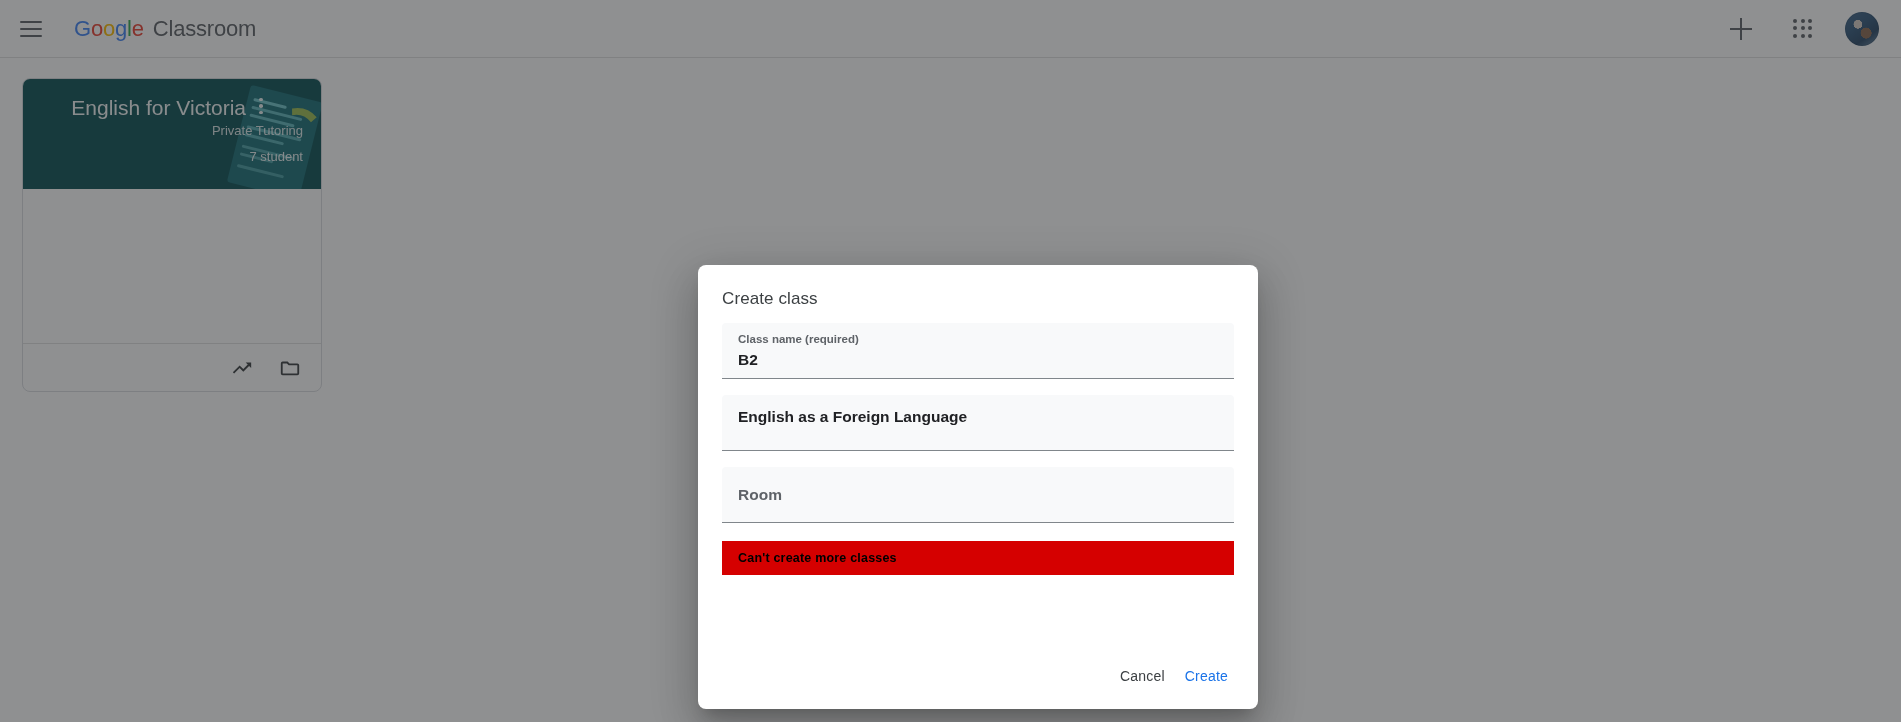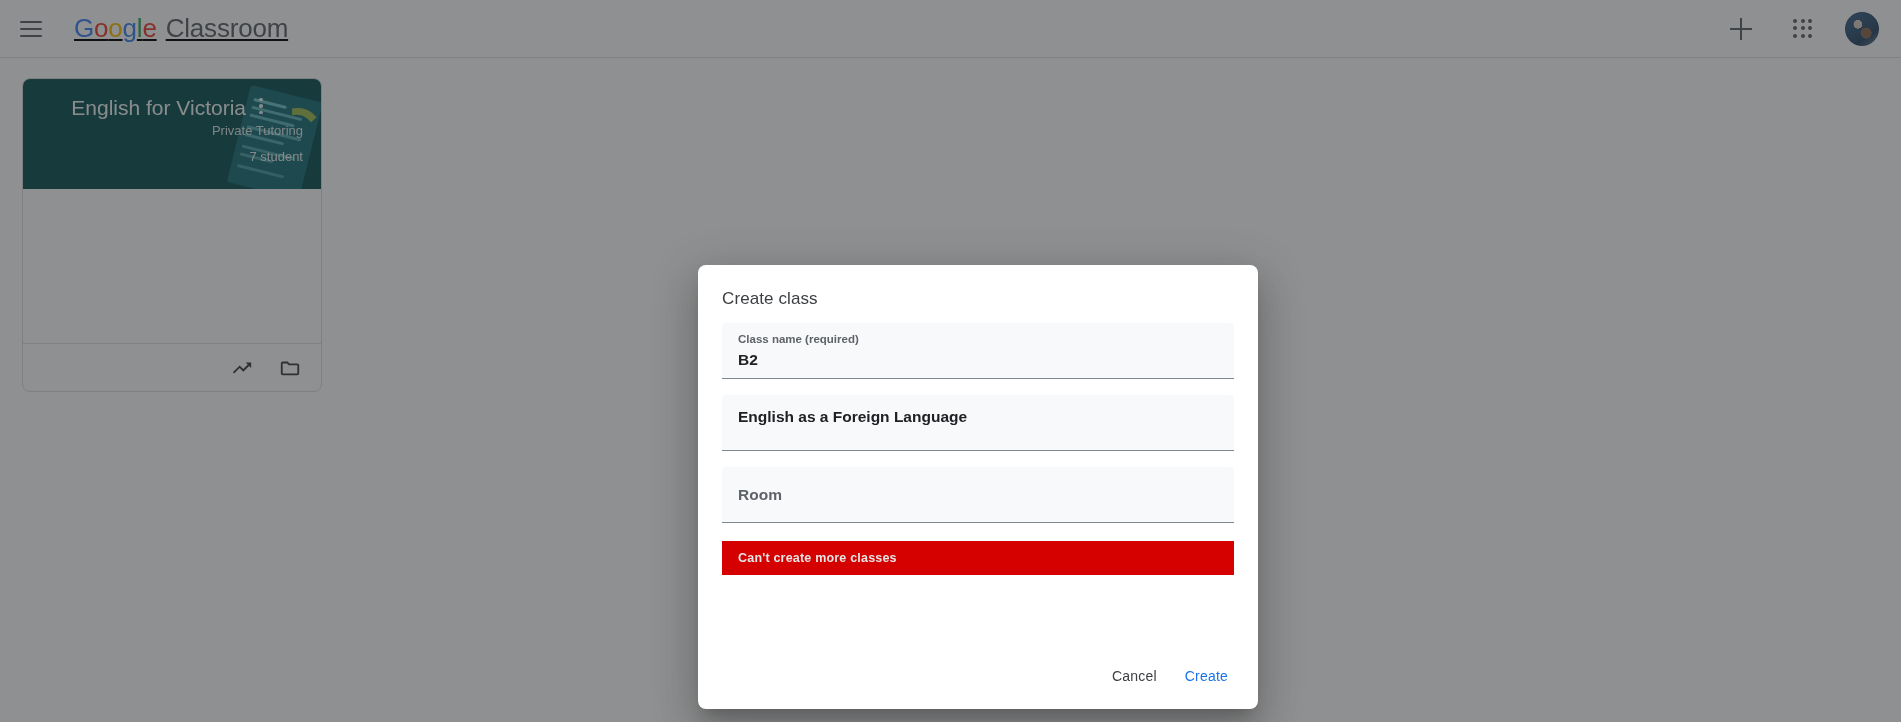--- a/index.html
+++ b/index.html
@@ -46,25 +46,24 @@
     height: 2px;
     width: 22px;
     background: #5f6368;
     border-radius: 1px;
   }
 
   .brand {
     margin-left: 26px;
     display: flex;
     align-items: baseline;
-    font-size: 26px;
+    font-size: 22px;
     letter-spacing: -0.2px;
     white-space: nowrap;
     user-select: none;
-    text-decoration: underline;
   }
   .brand .g-logo { font-weight: 400; }
   .brand .g-logo .c1 { color: #4285F4; }
   .brand .g-logo .c2 { color: #EA4335; }
   .brand .g-logo .c3 { color: #FBBC05; }
   .brand .g-logo .c4 { color: #4285F4; }
   .brand .g-logo .c5 { color: #34A853; }
   .brand .g-logo .c6 { color: #EA4335; }
   .brand .product {
     color: #5f6368;
@@ -309,36 +308,35 @@
   }
   .tfield .fplaceholder {
     font-size: 15.5px;
     line-height: 22px;
     color: #5f6368;
   }
 
   .error-banner {
     margin: 2px 24px 0 24px;
     background: #d50000;
-    color: #e5e5e5;
+    color: #000000;
     font-size: 12.5px;
     font-weight: 700;
     letter-spacing: 0.2px;
     height: 34px;
     display: flex;
     align-items: center;
     padding: 0 16px;
   }
 
   .dialog-actions {
     margin-top: auto;
     display: flex;
     align-items: center;
     justify-content: flex-end;
-    gap: 8px;
     padding: 0 20px 16px 24px;
   }
   .txt-btn {
     font-size: 14px;
     font-weight: 500;
     letter-spacing: 0.2px;
     padding: 9px 10px;
     border-radius: 4px;
     background: transparent;
     border: none;

